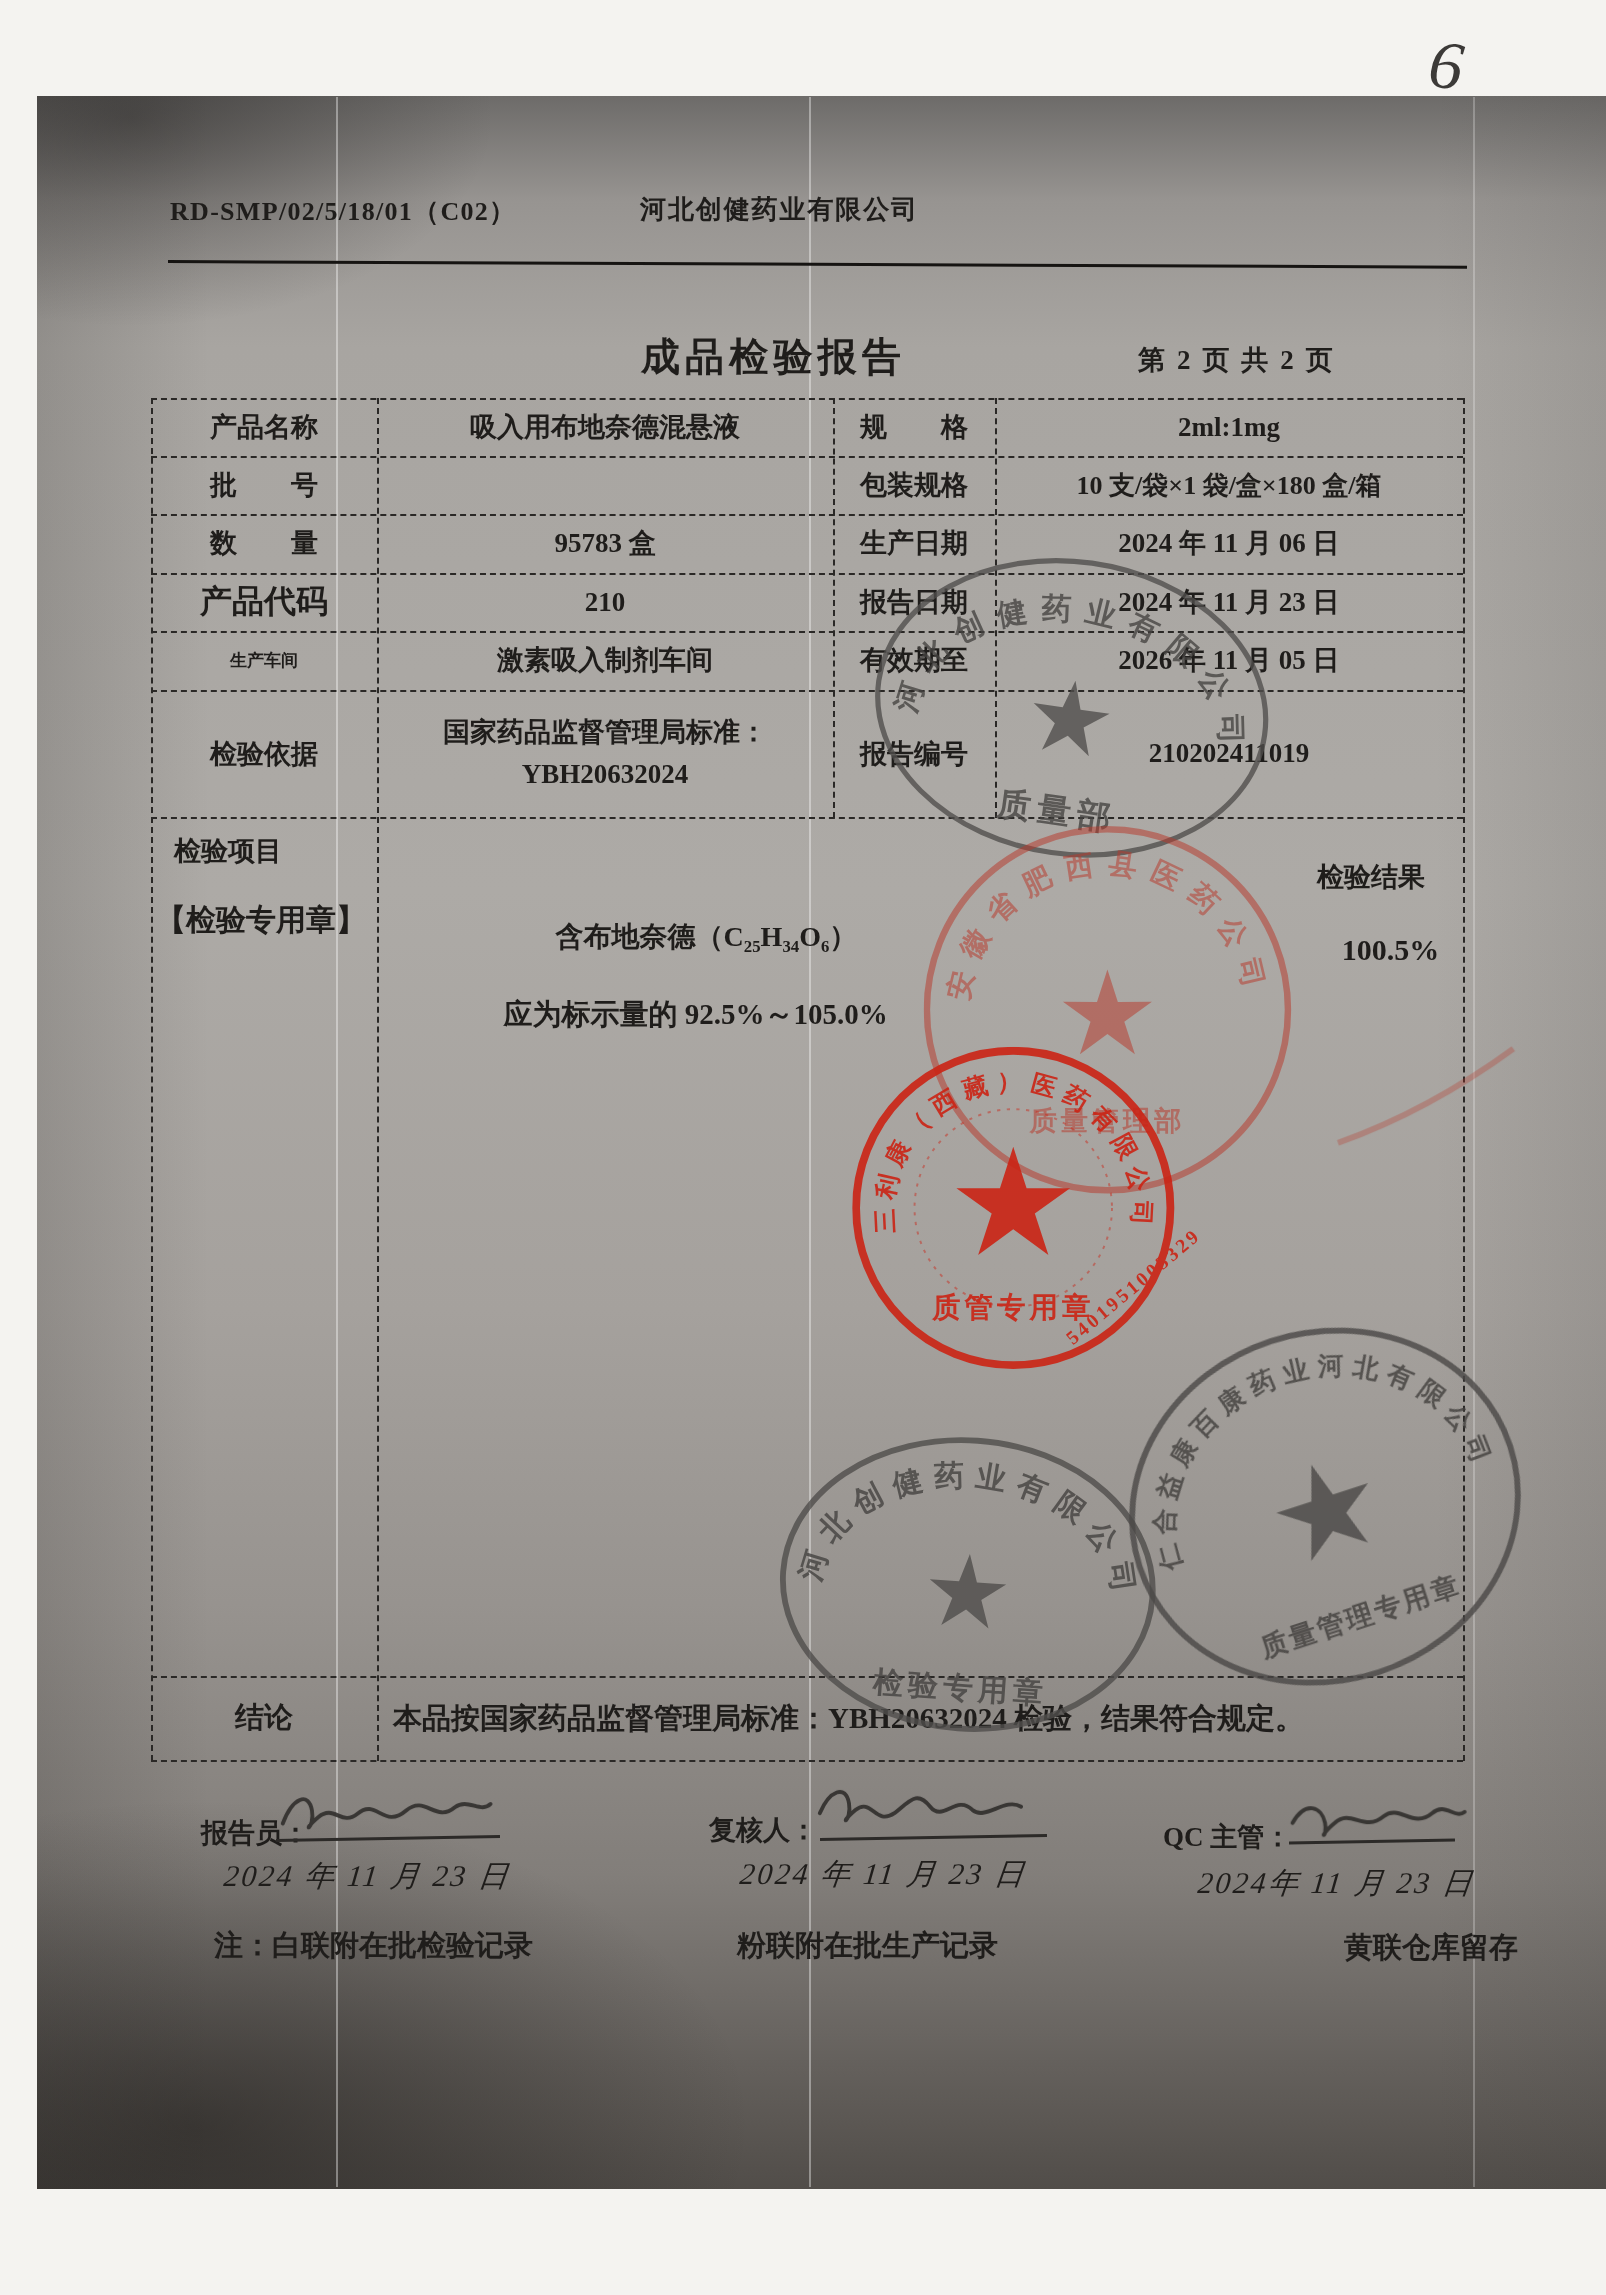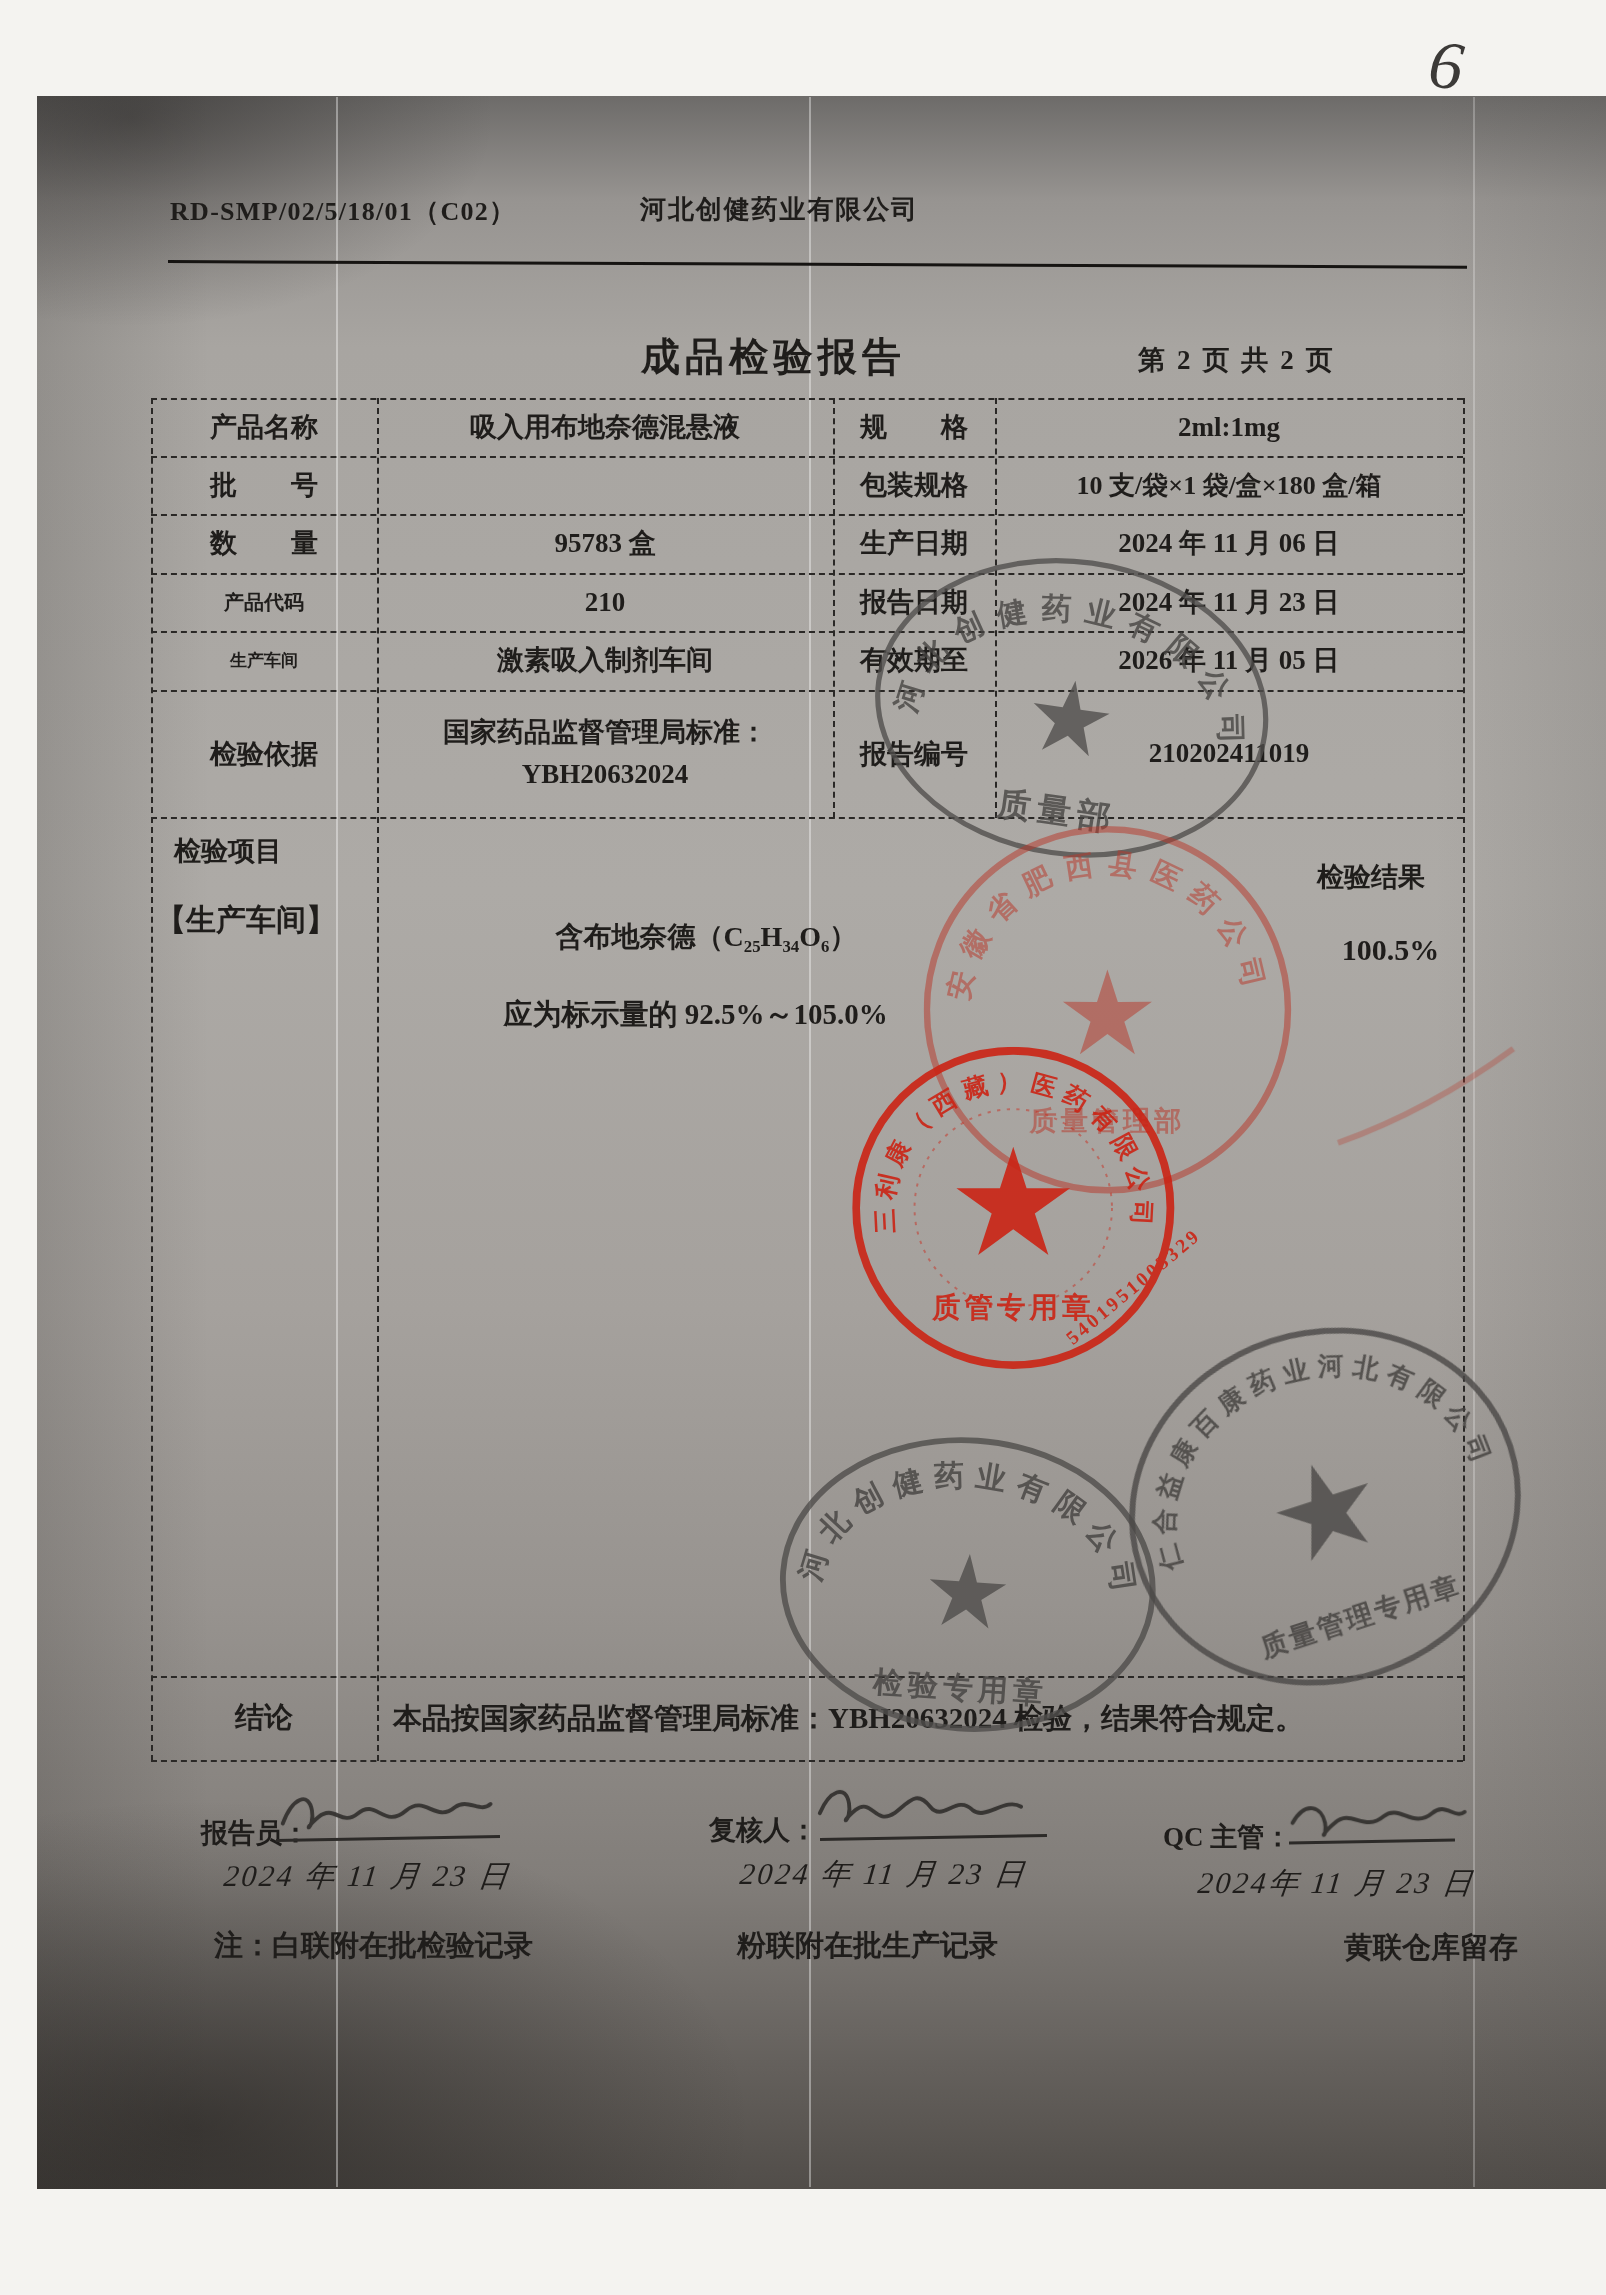--- a/index.html
+++ b/index.html
@@ -60,39 +60,39 @@
 
   <div class="cell" style="left:151px;top:456px;width:226px;height:58px;font-size:27px">批　　号</div>
   <div class="cell" style="left:833px;top:456px;width:162px;height:58px;font-size:27px">包装规格</div>
   <div class="cell" style="left:995px;top:456px;width:468px;height:58px;font-size:26px">10 支/袋×1 袋/盒×180 盒/箱</div>
 
   <div class="cell" style="left:151px;top:514px;width:226px;height:58px;font-size:27px">数　　量</div>
   <div class="cell" style="left:377px;top:514px;width:456px;height:58px;font-size:27px">95783 盒</div>
   <div class="cell" style="left:833px;top:514px;width:162px;height:58px;font-size:27px">生产日期</div>
   <div class="cell" style="left:995px;top:514px;width:468px;height:58px;font-size:27px">2024 年 11 月 06 日</div>
 
-  <div class="cell" style="left:151px;top:573px;width:226px;height:58px;font-size:20px">产品代码</div>
+  <div class="cell" style="left:151px;top:573px;width:226px;height:58px;font-size:32px">产品代码</div>
   <div class="cell" style="left:377px;top:573px;width:456px;height:58px;font-size:27px">210</div>
   <div class="cell" style="left:833px;top:573px;width:162px;height:58px;font-size:27px">报告日期</div>
   <div class="cell" style="left:995px;top:573px;width:468px;height:58px;font-size:27px">2024 年 11 月 23 日</div>
 
   <div class="cell" style="left:151px;top:631px;width:226px;height:58px;font-size:17px">生产车间</div>
   <div class="cell" style="left:377px;top:631px;width:456px;height:58px;font-size:27px">激素吸入制剂车间</div>
   <div class="cell" style="left:833px;top:631px;width:162px;height:58px;font-size:27px">有效期至</div>
   <div class="cell" style="left:995px;top:631px;width:468px;height:58px;font-size:27px">2026 年 11 月 05 日</div>
 
   <div class="cell" style="left:151px;top:690px;width:226px;height:127px;font-size:27px">检验依据</div>
   <div class="cell prelines" style="left:377px;top:690px;width:456px;height:127px;font-size:27px">国家药品监督管理局标准：
 YBH20632024</div>
   <div class="cell" style="left:833px;top:690px;width:162px;height:127px;font-size:27px">报告编号</div>
   <div class="cell" style="left:995px;top:690px;width:468px;height:127px;font-size:27px">210202411019</div>
 
   <div class="txt" style="left:174px;top:833px;font-size:27px;font-weight:600;">检验项目</div>
   <div class="cell" style="left:1267px;top:857px;width:208px;height:39px;font-size:27px">检验结果</div>
-  <div class="txt" style="left:156px;top:900px;font-size:30px;font-weight:600;">【生产车间】</div>
+  <div class="txt" style="left:156px;top:900px;font-size:30px;font-weight:600;">【检验专用章】</div>
   <div class="cell" style="left:375px;top:916px;width:663px;height:42px;font-size:28px">含布地奈德（C₂₅H₃₄O₆）</div>
   <div class="cell" style="left:351px;top:994px;width:689px;height:42px;font-size:29px">应为标示量的 92.5%～105.0%</div>
   <div class="cell" style="left:1293px;top:929px;width:195px;height:42px;font-size:30px">100.5%</div>
 
   <div class="cell" style="left:151px;top:1676px;width:226px;height:84px;font-size:29px">结论</div>
   <div class="txt" style="left:393px;top:1699px;font-size:29px;font-weight:600;">本品按国家药品监督管理局标准：YBH20632024 检验，结果符合规定。</div>
 
   <div class="txt" style="left:201px;top:1815px;font-size:27px;font-weight:600;">报告员：</div>
   <div class="underl" style="left:276px;top:1837px;width:224px;transform:rotate(-1deg)"></div>
   <div class="txt hand" style="left:224px;top:1856px;font-size:30px;">2024 年 11 月 23 日</div>

